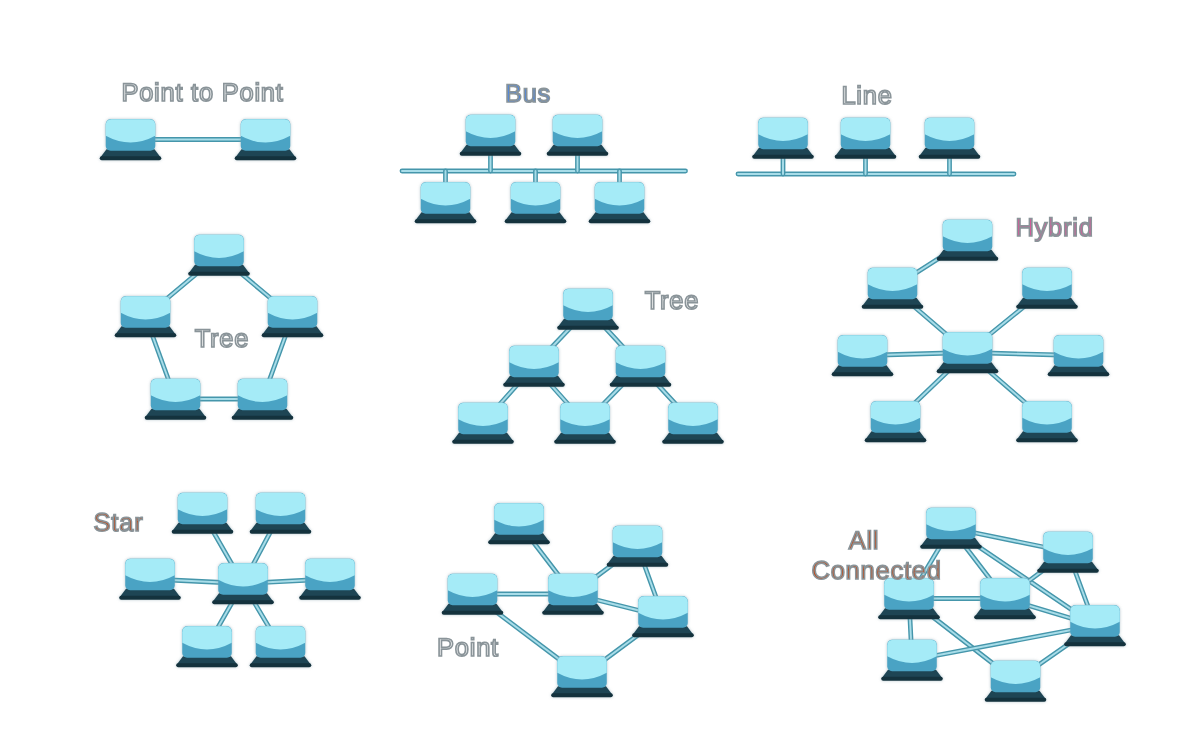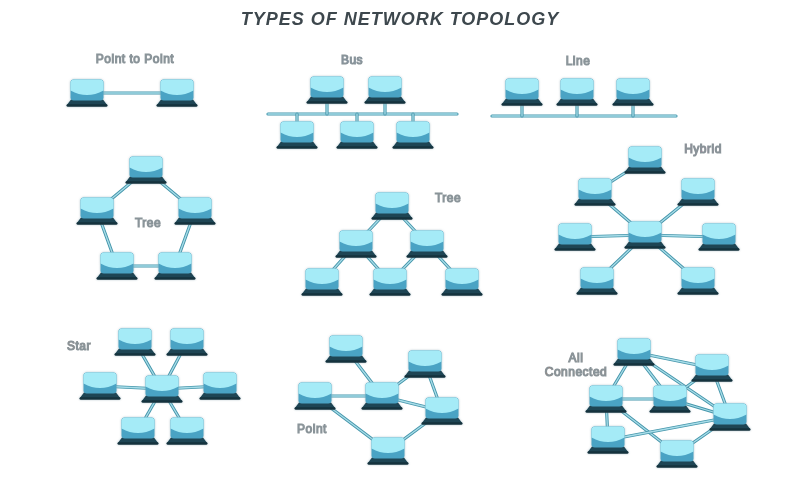--- a/index.html
+++ b/index.html
@@ -6,34 +6,33 @@
   body{font-family:"Liberation Sans",sans-serif;}
   #canvas{position:relative;width:800px;height:486px;background:#ffffff;overflow:hidden;}
   #title{
     position:absolute;top:9px;left:0;width:100%;
     text-align:center;font-size:18px;font-weight:bold;font-style:italic;
     letter-spacing:1px;
   }
   svg#diagram{position:absolute;top:0;left:0;}
   .topo-label{
     position:absolute;
-    font-size:12px;
+    font-size:17px;
     letter-spacing:.5px;
     text-align:center;
     line-height:1.2;
     color:#fdfdfd;
     -webkit-text-stroke:1.1px #8a9499;
   }
   #node-proto{filter:drop-shadow(0 0 1px rgba(140,165,175,.65));}
 </style>
 </head>
 <body style="background: rgb(255, 255, 255);">
 
 <div id="canvas" style="background: rgb(255, 255, 255);">
-  <div id="title" style="color: rgb(61, 71, 77);">TYPES OF NETWORK TOPOLOGY</div>
 
   <svg id="diagram" width="800" height="486" viewBox="0 0 800 486">
     <defs>
       <g id="node-proto">
         <path id="np-base" d="M -20.5 12.5 L 20.5 12.5 L 16 6.5 L -16 6.5 Z" fill="#1e4554"></path>
         <rect id="np-basebar" x="-20.5" y="11.2" width="41" height="2.6" rx="1.3" fill="#14323d"></rect>
         <rect id="np-screen" x="-16.5" y="-13.5" width="33" height="21" rx="3.2" fill="#4aa3c4"></rect>
         <path id="np-glass" d="M -16.5 -2.5 L -16.5 -9.5 Q -16.5 -13.5 -12.5 -13.5 L 12.5 -13.5 Q 16.5 -13.5 16.5 -9.5 L 16.5 -2.5 Q 0 6.5 -16.5 -2.5 Z" fill="#a5ebf7"></path>
       </g>
     </defs>

